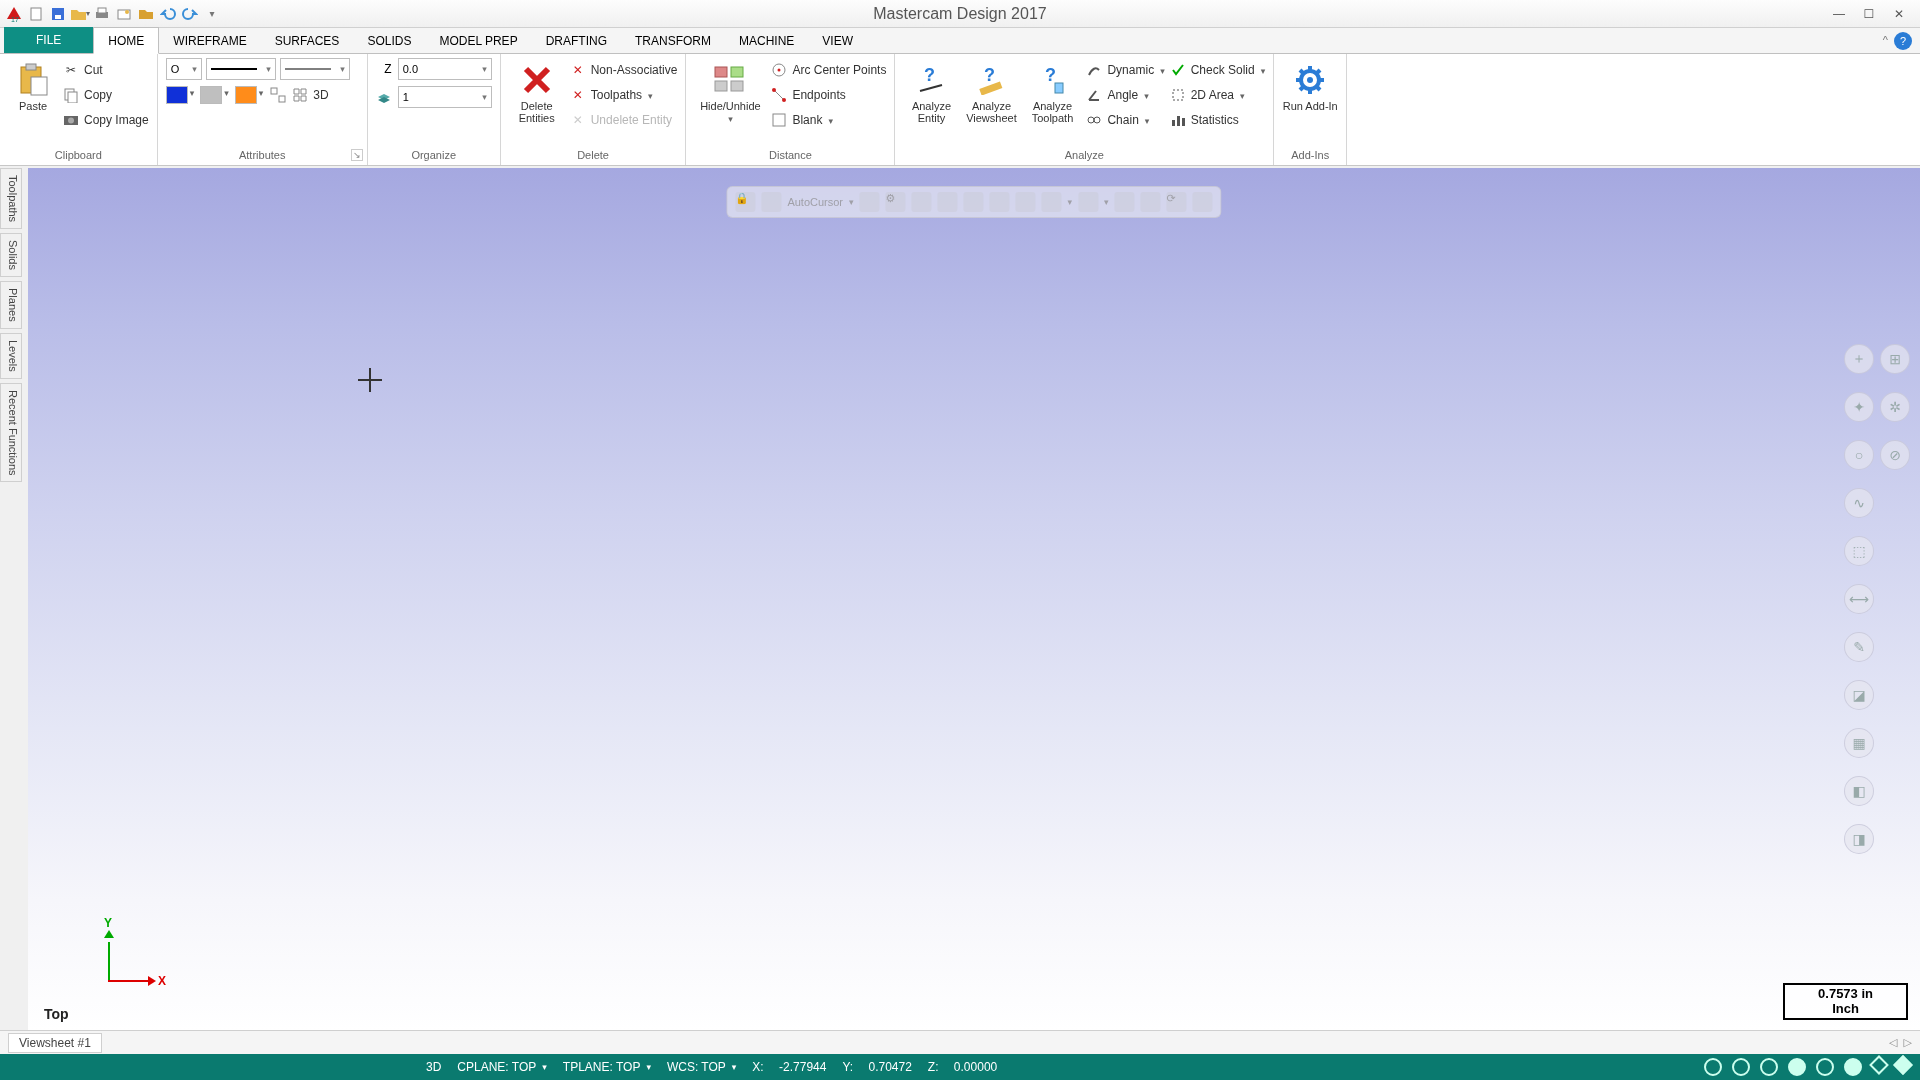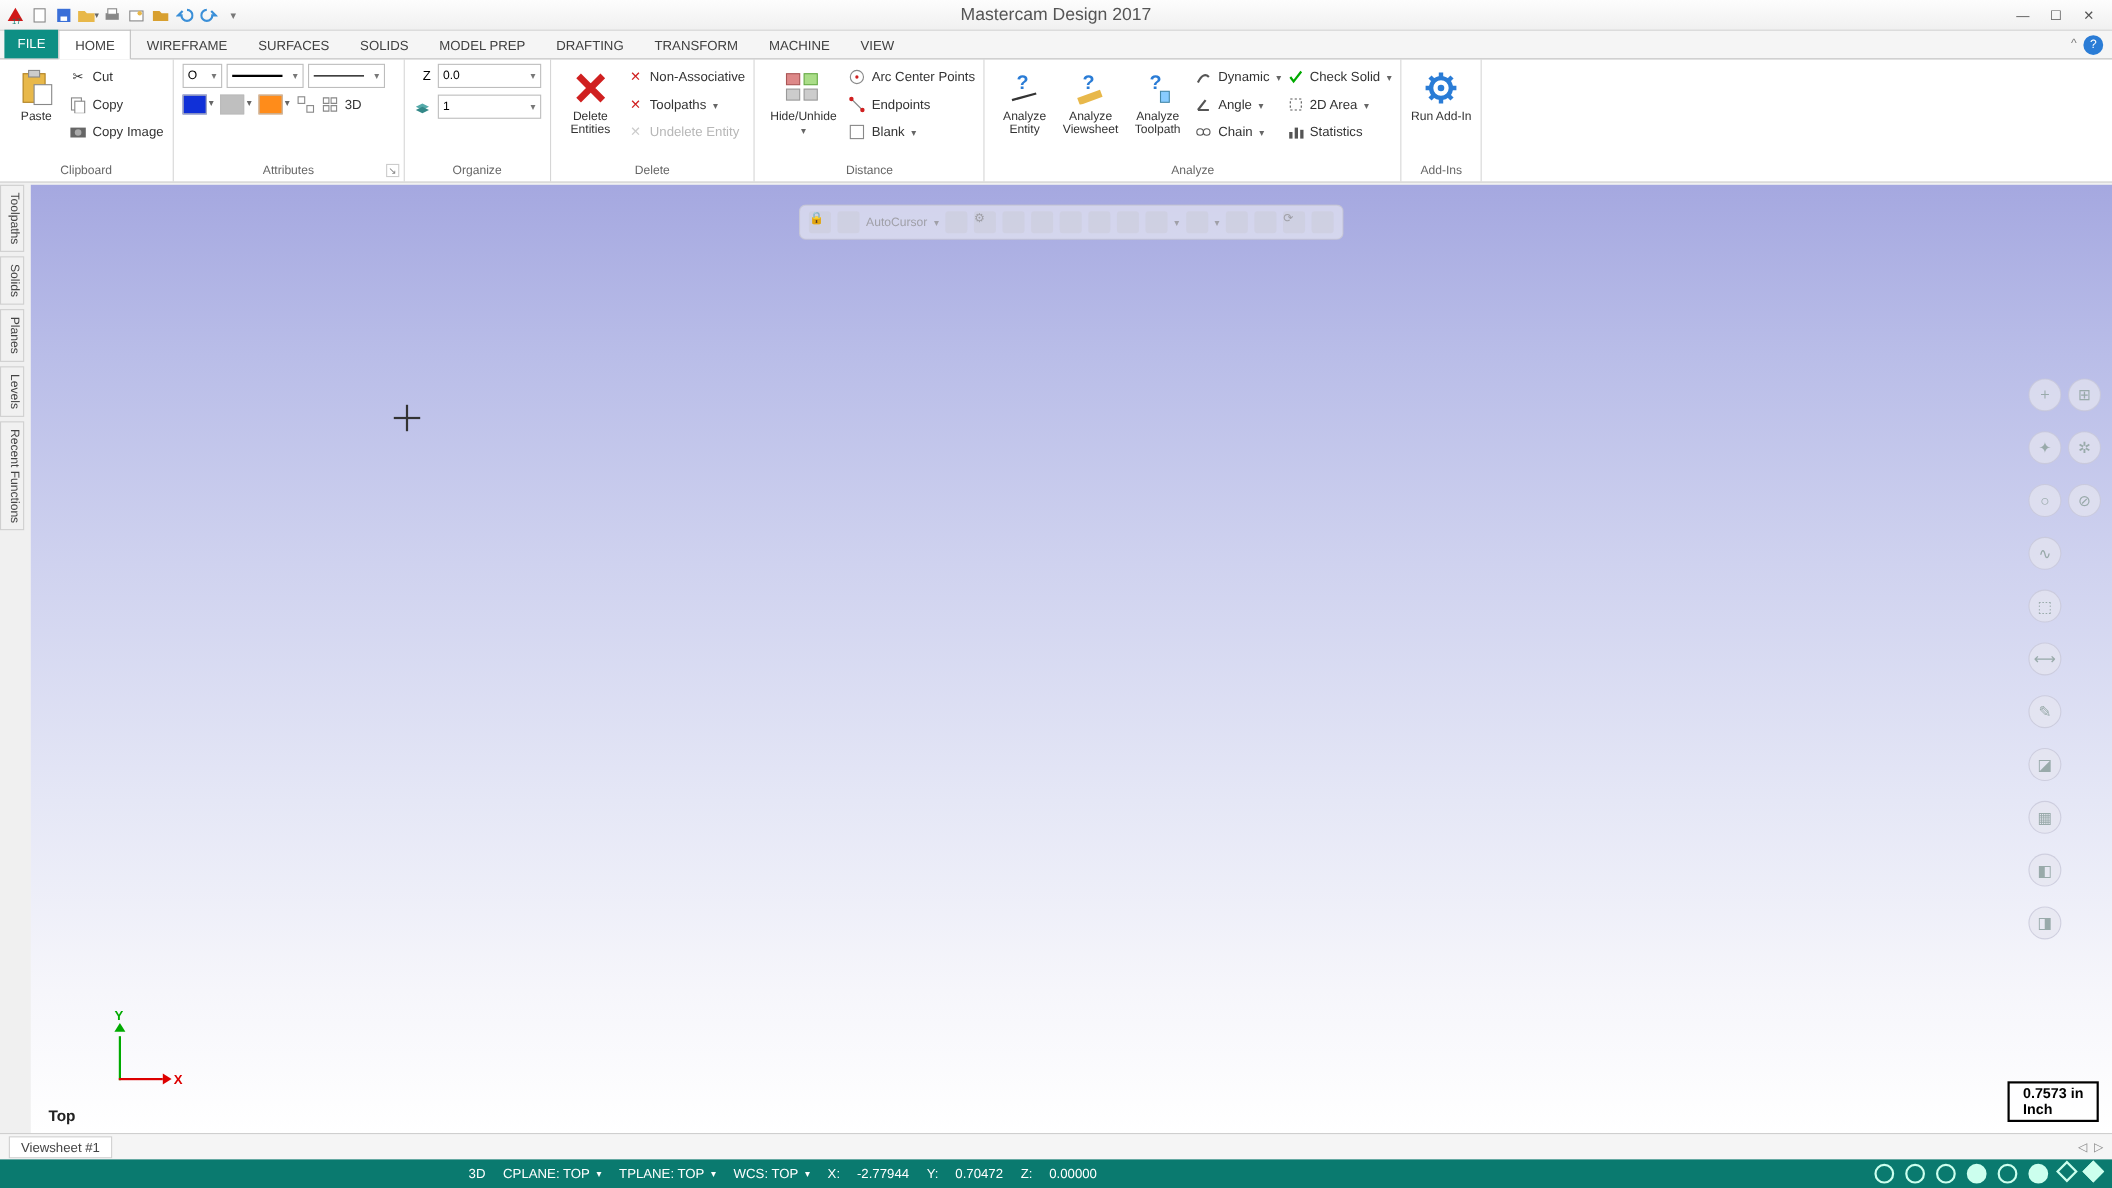--- a/index.html
+++ b/index.html
@@ -8,22 +8,22 @@
 
 .titlebar { height: 28px; background: linear-gradient(#fdfdfd,#f0f0f0); display:flex; align-items:center; padding:0 4px; border-bottom:1px solid #d0d0d0; position:relative; }
 .qat { display:flex; gap:2px; align-items:center; }
 .qat .ico { width:20px; height:20px; display:flex; align-items:center; justify-content:center; }
 .title-text { position:absolute; left:50%; transform:translateX(-50%); font-size:16px; color:#555; }
 .win-controls { margin-left:auto; display:flex; gap:12px; padding-right:8px; }
 .win-controls span { width:18px; text-align:center; font-size:12px; color:#555; cursor:default; }
 
 
 .tabstrip { height:26px; background:#f5f5f5; display:flex; align-items:flex-end; border-bottom:1px solid #c0c0c0; padding-left:4px; position:relative;}
-.tab { font-size:12px; padding:6px 14px 5px; color:#404040; cursor:default; }
-.tab.file { background:#0e8f84; color:#fff; padding:6px 12px; }
+.tab { font-size:12px; padding:6px 14px 5px; color:#000000; cursor:default; }
+.tab.file { background:#0e8f84; color:#fff; padding:6px 32px; }
 .tab.active { border:1px solid #c0c0c0; border-bottom:1px solid #fff; background:#fff; margin-bottom:-1px; }
 .help-icon { position:absolute; right:8px; top:4px; width:18px;height:18px;border-radius:50%; background:#2a7cd6; color:#fff; font-size:11px; display:flex;align-items:center;justify-content:center;}
 .collapse-icon { position:absolute; right:32px; top:6px; color:#777; font-size:11px;}
 
 
 .ribbon { height:112px; background:#fff; border-bottom:1px solid #c7c7c7; display:flex; }
 .group { border-right:1px solid #d6d6d6; display:flex; flex-direction:column; padding:4px 8px 0; }
 .group-body { flex:1; display:flex; align-items:flex-start; gap:4px; }
 .group-label { text-align:center; font-size:11px; color:#666; padding:3px 0 4px; position:relative;}
 .group-label .launcher { position:absolute; right:-4px; bottom:4px; font-size:9px; color:#888; border:1px solid #ccc; width:12px;height:12px; line-height:10px;}
@@ -59,21 +59,21 @@
 .axis-gnomon { position:absolute; left:64px; bottom:40px; width:70px; height:60px; }
 .axis-y { position:absolute; left:16px; bottom:8px; width:2px; height:40px; background:#0a0; }
 .axis-y-arrow { position:absolute; left:12px; top:0; width:0;height:0;border-left:5px solid transparent;border-right:5px solid transparent;border-bottom:8px solid #0a0;}
 .axis-y-label { position:absolute; left:12px; top:-14px; color:#0a0; font-weight:bold; font-size:12px;}
 .axis-x { position:absolute; left:16px; bottom:8px; height:2px; width:40px; background:#d00; }
 .axis-x-arrow { position:absolute; left:56px; bottom:4px; width:0;height:0;border-top:5px solid transparent;border-bottom:5px solid transparent;border-left:8px solid #d00;}
 .axis-x-label { position:absolute; left:66px; bottom:2px; color:#d00; font-weight:bold; font-size:12px;}
 
 .view-label { position:absolute; left:16px; bottom:8px; font-weight:bold; font-size:14px; color:#222; }
 
-.scale-box { position:absolute; right:12px; bottom:10px; border:2px solid #000; padding:2px 12px; background:rgba(255,255,255,0.6); font-weight:bold; font-size:13px; line-height:1.1;}
+.scale-box { position:absolute; right:12px; bottom:10px; border:2px solid #000; padding:2px 33px; background:rgba(255,255,255,0.6); text-align:center; font-weight:bold; font-size:13px; line-height:1.1;}
 
 
 .floatbar { position:absolute; top:18px; left:50%; transform:translateX(-50%); height:32px; background:rgba(240,240,245,0.6); border:1px solid rgba(190,190,200,0.6); border-radius:6px; display:flex; align-items:center; gap:6px; padding:0 8px; font-size:11px; color:#a0a0a8;}
 .floatbar .fi { width:20px;height:20px; border-radius:3px; background:rgba(200,200,210,0.4); }
 
 
 .right-circles { position:absolute; right:10px; top:176px; display:flex; flex-direction:column; gap:18px; }
 .circle-pair { display:flex; gap:6px; }
 .circle-btn { width:30px;height:30px;border-radius:50%; background:rgba(230,230,240,0.7); border:1px solid rgba(190,190,210,0.6); display:flex;align-items:center;justify-content:center; color:#9aa; font-size:14px;}
 

